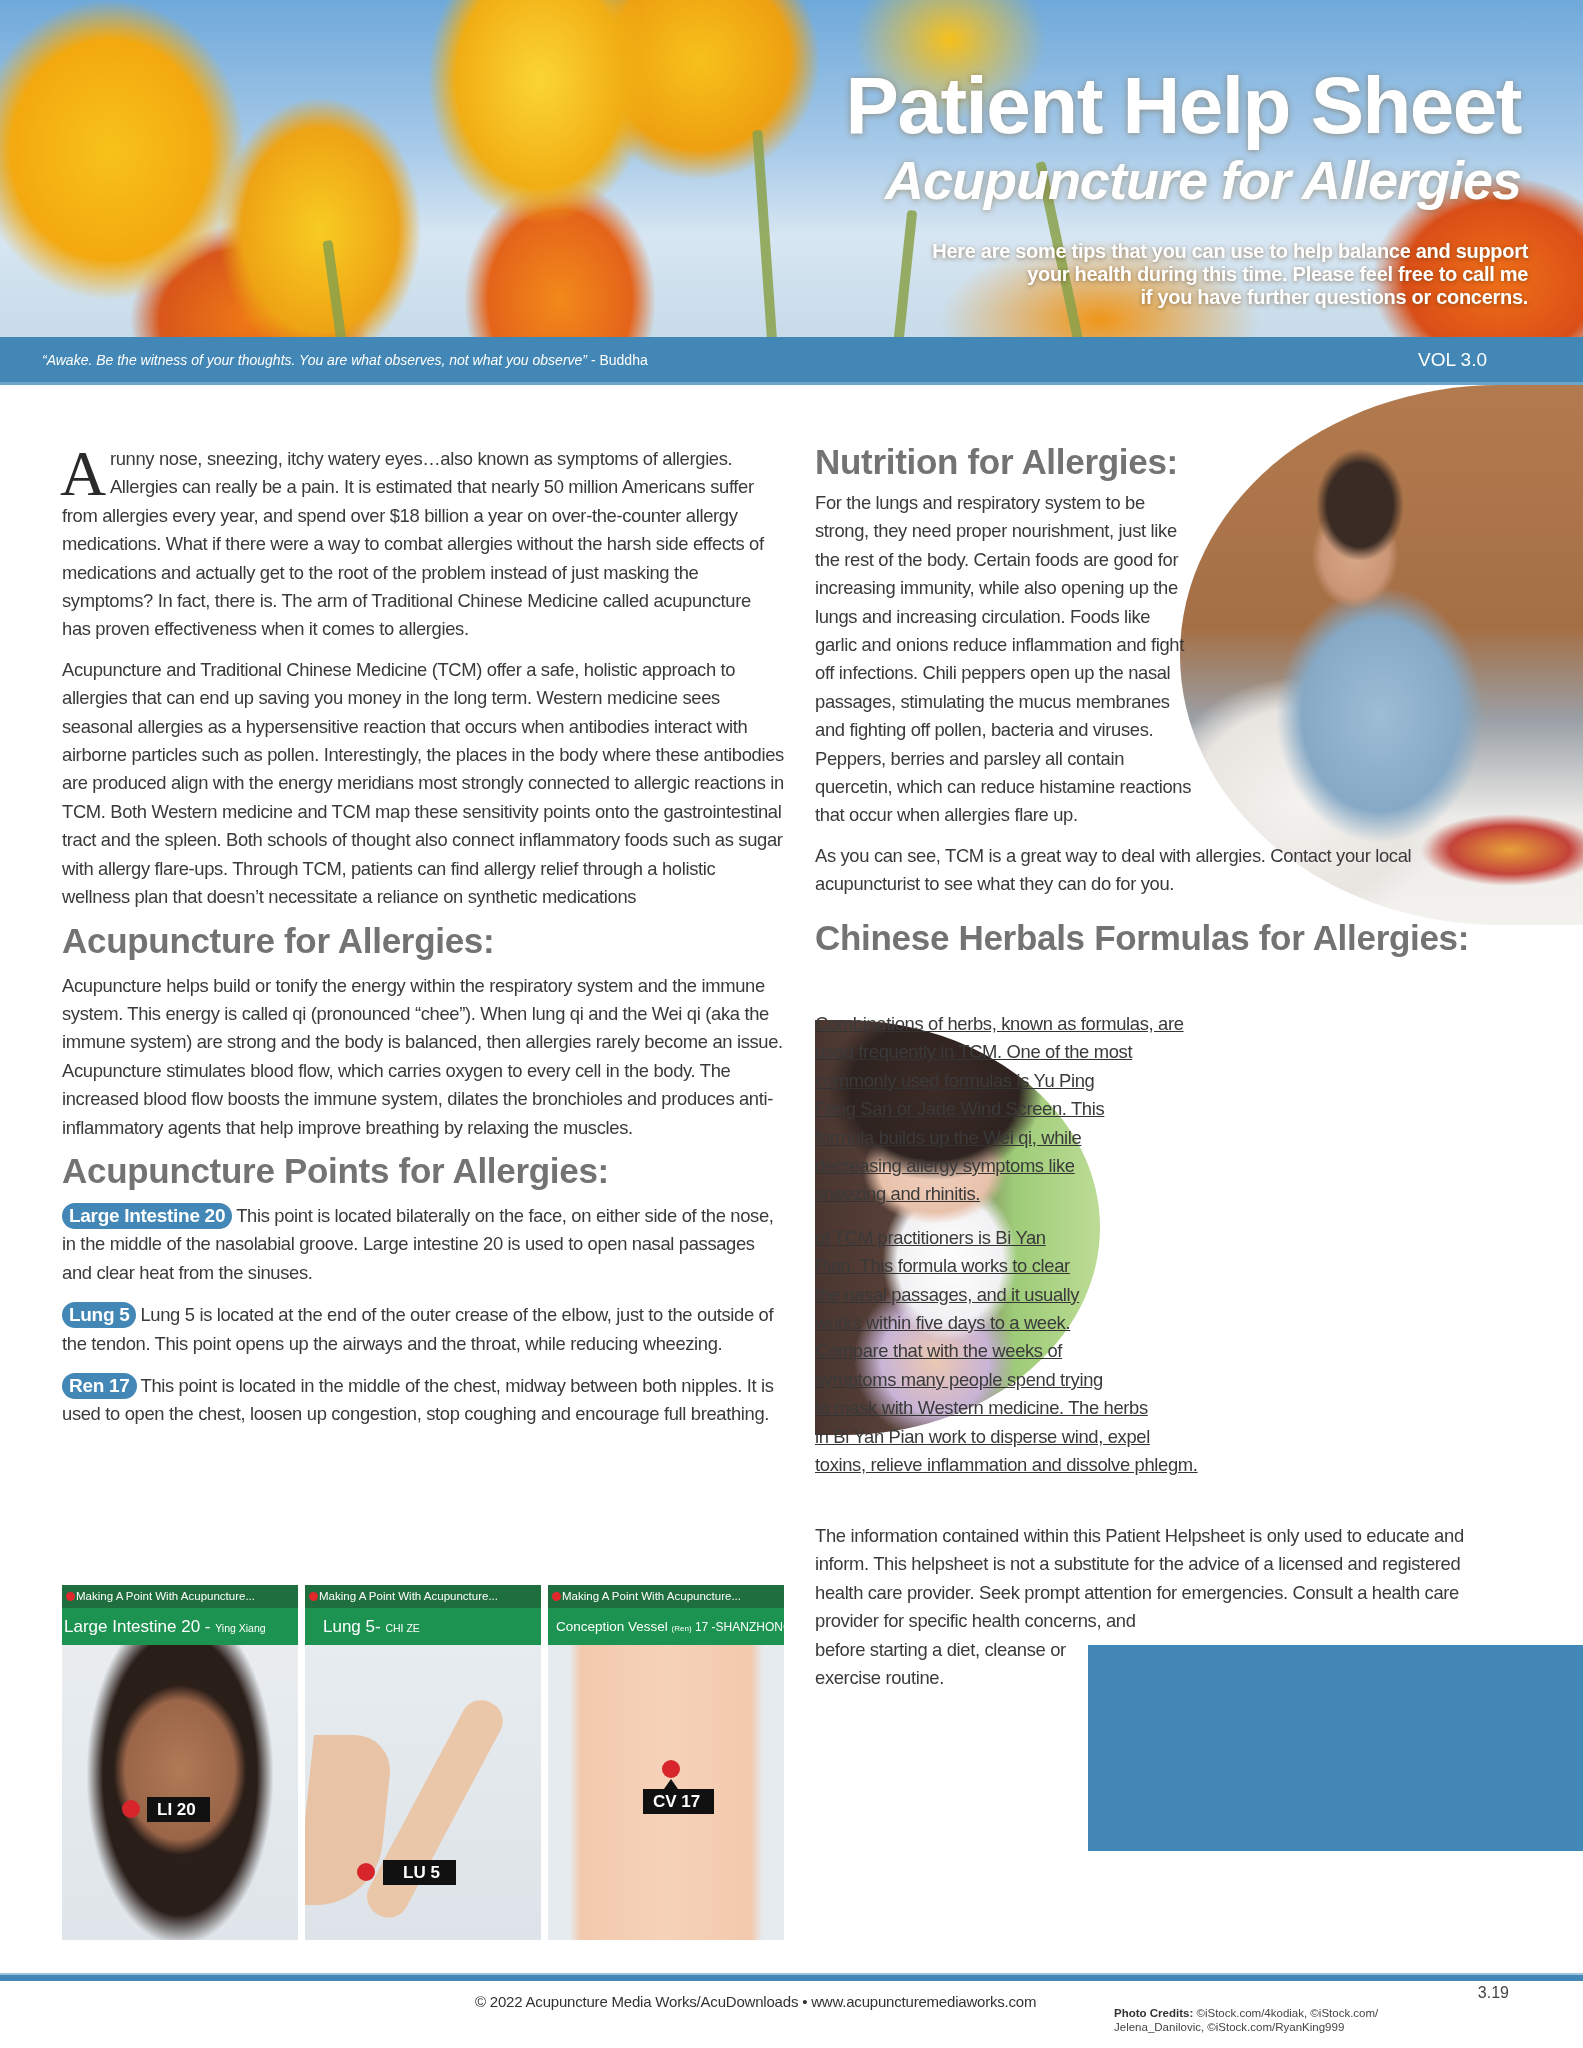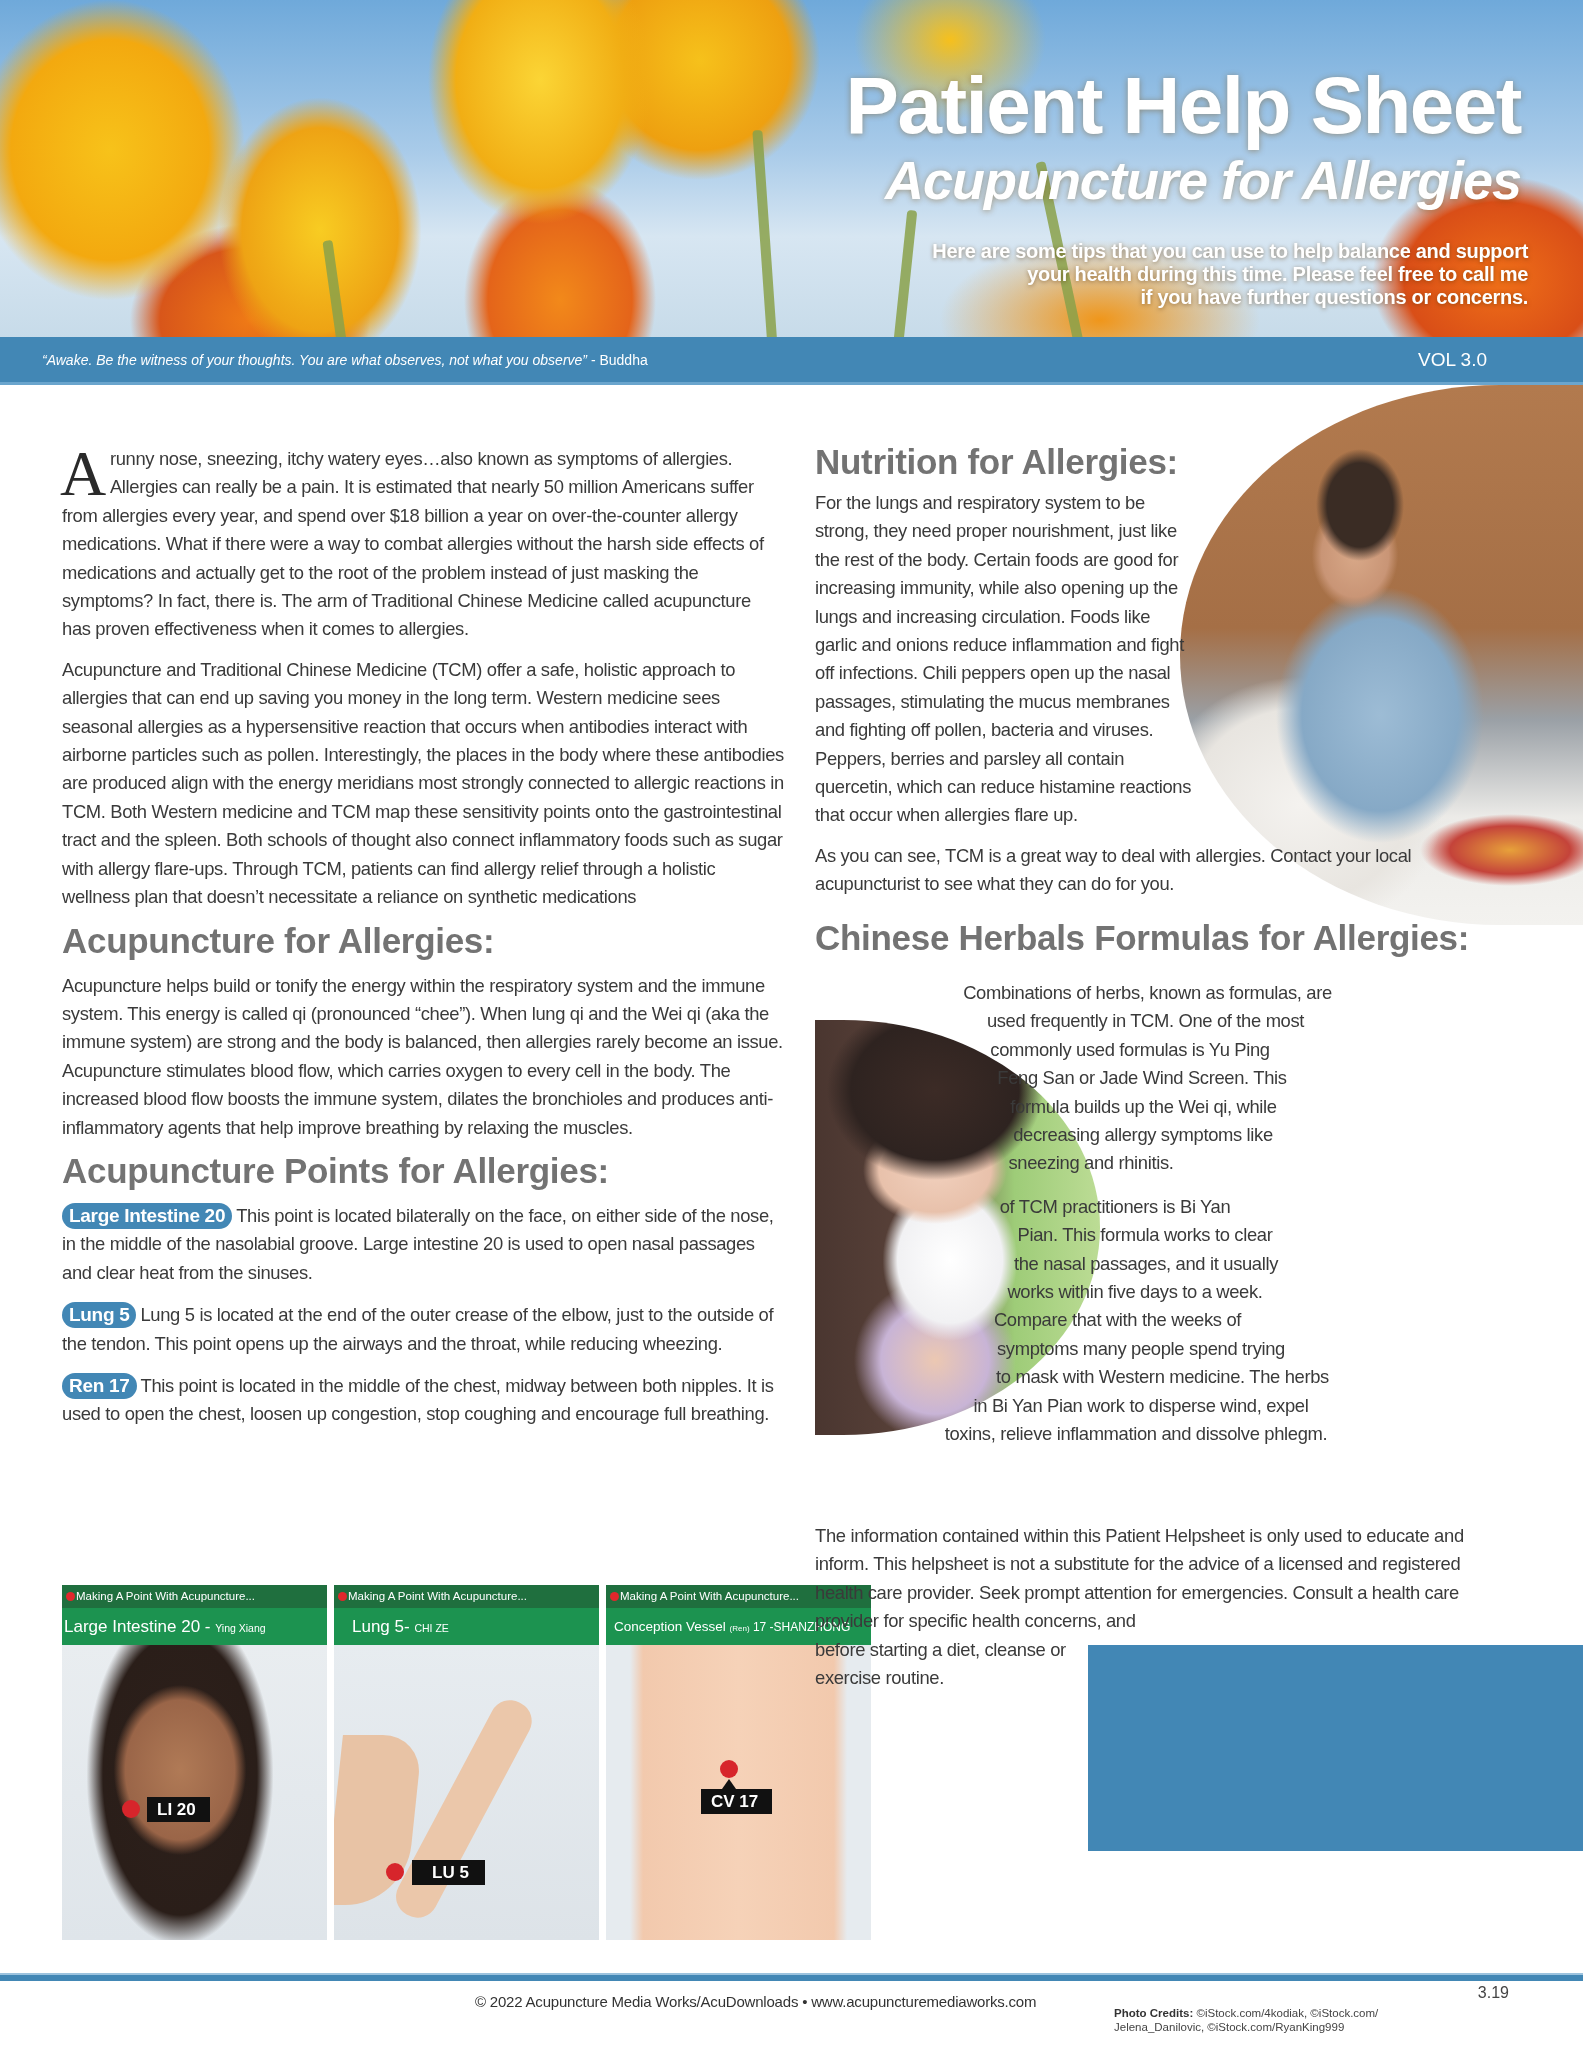--- a/index.html
+++ b/index.html
@@ -55,21 +55,21 @@
     }
     h2.sect {
       color: #737373; font-weight: 700; font-size: 35px; line-height: 34px; letter-spacing: -.3px;
     }
     .badge {
       display: inline-block; background: #4287b5; color: #ffffff; font-weight: 700; font-size: 19px;
       line-height: 26px; padding: 0 7px; border-radius: 14px; margin-right: 4px; letter-spacing: -.3px;
     }
 
     
-    .cards { position: absolute; left: 62px; top: 1585px; width: 809px; height: 355px; display: flex; gap: 7px; }
+    .cards { position: absolute; left: 62px; top: 1585px; width: 722px; height: 355px; display: flex; gap: 7px; }
     .card { flex: 1; position: relative; overflow: hidden; background: #e8edf1; }
     .card-top { height: 23px; background: #1f6f3e; color: #fff; font-size: 11.5px; line-height: 23px; padding-left: 14px; position: relative; }
     .card-top .dot { position: absolute; left: 4px; top: 7px; width: 9px; height: 9px; border-radius: 50%; background: #e0282c; }
     .card-head { height: 37px; background: #1c9350; color: #fff; font-size: 17px; line-height: 37px; padding-left: 2px; white-space: nowrap; overflow: hidden; }
     .card-head small { font-size: 10.5px; }
     .card-img { position: absolute; left: 0; top: 60px; right: 0; bottom: 0; }
     .marker { position: absolute; width: 18px; height: 18px; border-radius: 50%; background: #d7252b; }
     .label-tag {
       position: absolute; background: #111; color: #fff; font-weight: 700; font-size: 17px;
       line-height: 25px; padding: 0 14px 0 10px;
@@ -93,21 +93,21 @@
       background:
         radial-gradient(ellipse 120px 100px at 120px 70px, #3c2b26 0%, #2e2320 70%, rgba(46,35,32,0) 90%),
         radial-gradient(ellipse 80px 60px at 120px 150px, #f1d0bd 0%, #e8c1ab 70%, rgba(232,193,171,0) 90%),
         radial-gradient(ellipse 75px 90px at 135px 240px, #ffffff 0%, #f1f1f3 70%, rgba(241,241,243,0) 90%),
         radial-gradient(ellipse 90px 90px at 120px 340px, #ecc8b2 0%, #c8b4d6 60%, rgba(200,180,214,0) 90%),
         linear-gradient(90deg, #4a3630 0%, #5c443b 40%, #9ecc78 70%, #bcdc95 100%);
     }
     .blue-box { position: absolute; left: 1088px; top: 1645px; width: 495px; height: 206px; background: #4287b5; }
 
     
-    .herb-lines { position: absolute; top: 979px; right: 68px; width: 700px; text-align: center; }
+    .herb-lines { position: absolute; top: 1010px; right: 68px; width: 700px; text-align: left; text-decoration: underline; }
     .herb-lines div { font-size: 18.4px; line-height: 28.4px; color: #3a3a3a; letter-spacing: -.35px; white-space: nowrap; }
 
     
     .footer-bar { position: absolute; left: 0; top: 1973px; width: 1583px; height: 8px; background: #4287b5; border-top: 2px solid #9cc3de; }
     .footer-copy { position: absolute; left: 475px; top: 1993px; font-size: 15px; color: #333; letter-spacing: -.2px; }
     .footer-page { position: absolute; right: 74px; top: 1984px; font-size: 16px; color: #444; }
     .footer-credits { position: absolute; left: 1114px; top: 2006px; font-size: 11.5px; line-height: 14px; color: #444; width: 340px; }
     .footer-credits b { color: #333; }
   </style>
 </head>

